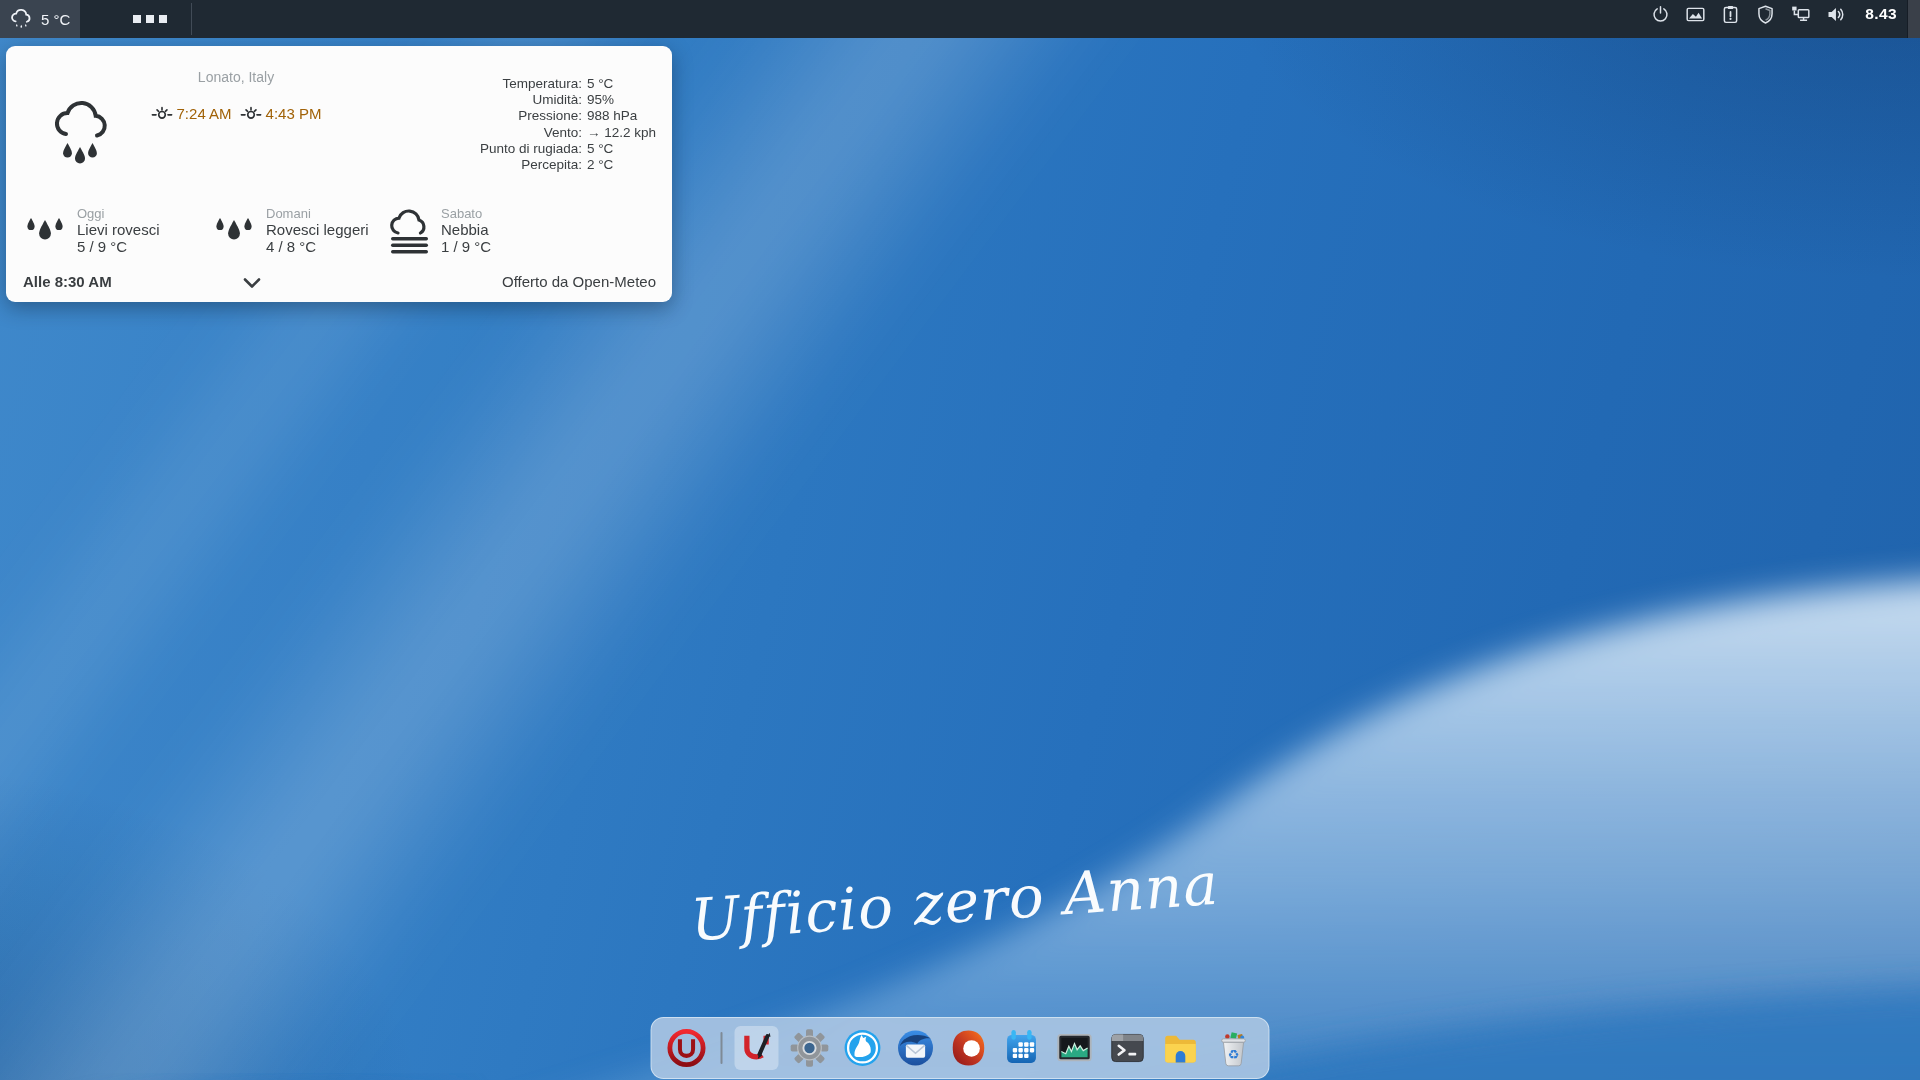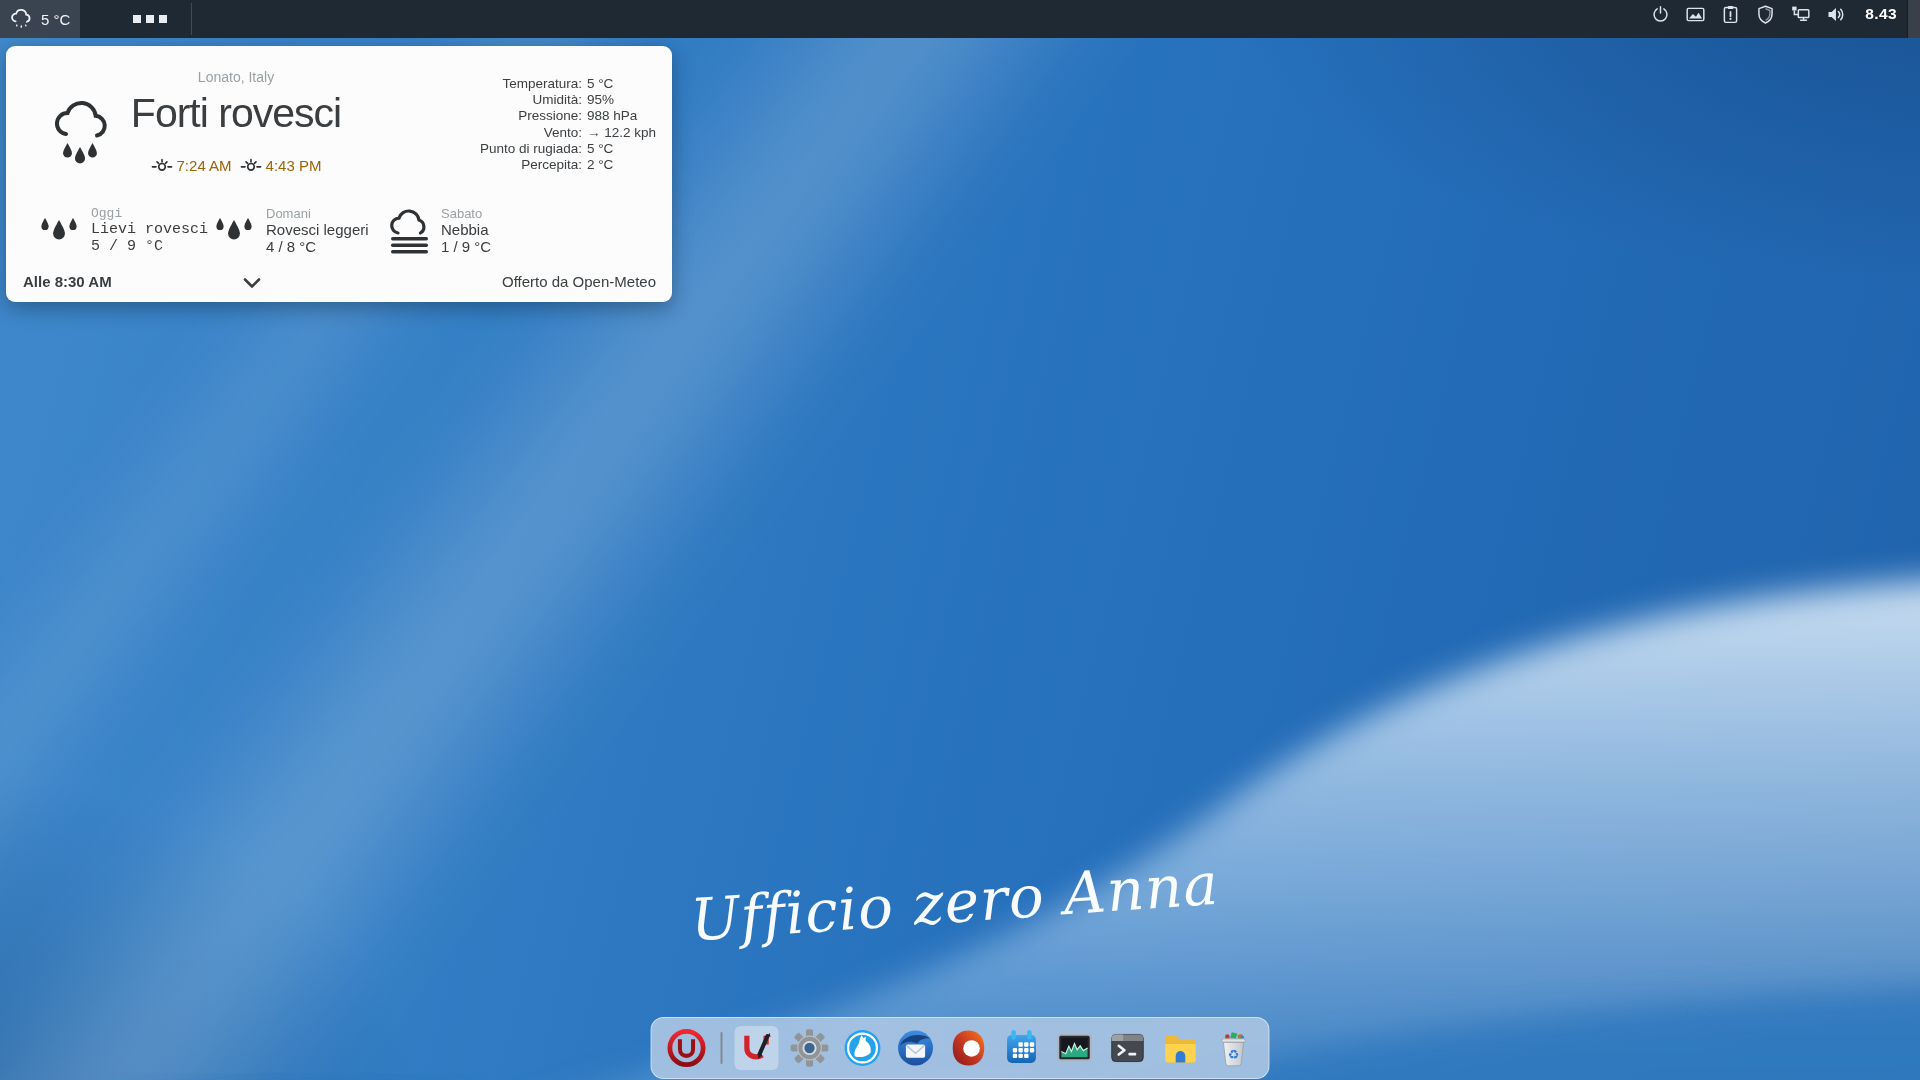--- a/index.html
+++ b/index.html
@@ -55,21 +55,21 @@
   .wp-details { position:absolute; right:16px; top:30px;
     display:grid; grid-template-columns:auto auto; column-gap:5px;
     font-size:13.5px; line-height:16.2px; }
   .wp-details .dlabel { text-align:right; color:#3c4043; }
   .wp-details .dvalue { text-align:left; color:#3c4043; }
   .wp-forecast-col { position:absolute; top:160px; display:flex; gap:8px; }
   .wp-forecast-col .ficon { width:47px; height:52px; flex:none; }
   .fc-day { font-size:13px; line-height:15px; color:#9aa0a4; }
   .fc-cond { font-size:15px; line-height:17px; color:#3a3e41; }
   .fc-temps { font-size:15px; line-height:17px; color:#3a3e41; }
-  .col1 { left:30px;font-family:Liberation Mono, monospace; } .col2 { left:205px; } .col3 { left:380px; }
+  .col1 { left:16px; } .col2 { left:205px; } .col3 { left:380px; }
   .wp-updated { position:absolute; left:17px; bottom:12px; font-size:15px;font-weight:bold; }
   .wp-chevron { position:absolute; left:237px; bottom:13px; width:18px; height:12px; cursor:pointer; }
   .wp-attribution { position:absolute; right:16px; bottom:12px; font-size:15px; }
 
   
   .dock { position:absolute; left:50%; bottom:1px; transform:translateX(-50%);
     height:62px; padding:0 13px; display:flex; align-items:center; gap:9px;
     background:rgba(168,196,226,.93); border:1px solid rgba(236,245,252,.6);
     border-radius:13px; z-index:40; }
   .dock-item { width:44px; height:44px; display:flex; align-items:center;
@@ -179,21 +179,20 @@
 <section class="weather-popup">
   <svg class="wp-big-icon" viewBox="0 0 60 78">
     <path d="M16 38 a10.5 10.5 0 0 1 1.5-20.9 a14.5 14.5 0 0 1 28.2 2.7 a10 10 0 0 1 1.3 19.7" fill="none" stroke="#2e3235" stroke-width="4" stroke-linecap="round"></path>
     <path d="M17.5 47 c-3.2 5.6-4.4 8.3-4.4 10.2 a4.4 4.4 0 0 0 8.8 0 c0-1.9-1.2-4.6-4.4-10.2 Z" fill="#2e3235"></path>
     <path d="M30 51 c-3.6 6.3-5 9.3-5 11.4 a5 5 0 0 0 10 0 c0-2.1-1.4-5.1-5-11.4 Z" fill="#2e3235"></path>
     <path d="M42.5 47 c-3.2 5.6-4.4 8.3-4.4 10.2 a4.4 4.4 0 0 0 8.8 0 c0-1.9-1.2-4.6-4.4-10.2 Z" fill="#2e3235"></path>
   </svg>
 
   <div class="wp-head-col">
     <div class="wp-location">Lonato, Italy</div>
-    <div class="wp-condition">Forti rovesci</div>
     <div class="wp-sunrow">
       <span class="sun-item">
         <svg viewBox="0 0 24 24">
           <circle cx="12" cy="14" r="3.6" fill="none" stroke="#2e3235" stroke-width="1.8"></circle>
           <path d="M12 6.2 v2.4 M6.6 8.6 l1.7 1.7 M17.4 8.6 l-1.7 1.7 M1.5 14 h4 M18.5 14 h4" stroke="#2e3235" stroke-width="1.8" stroke-linecap="round"></path>
         </svg>
         <span>7:24 AM</span>
       </span>
       <span class="sun-item">
         <svg viewBox="0 0 24 24">

